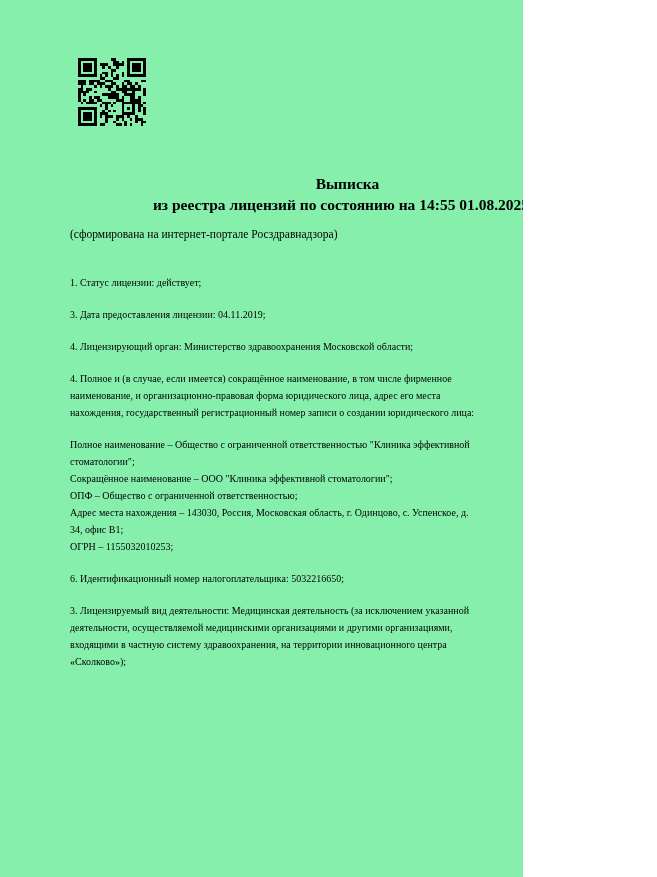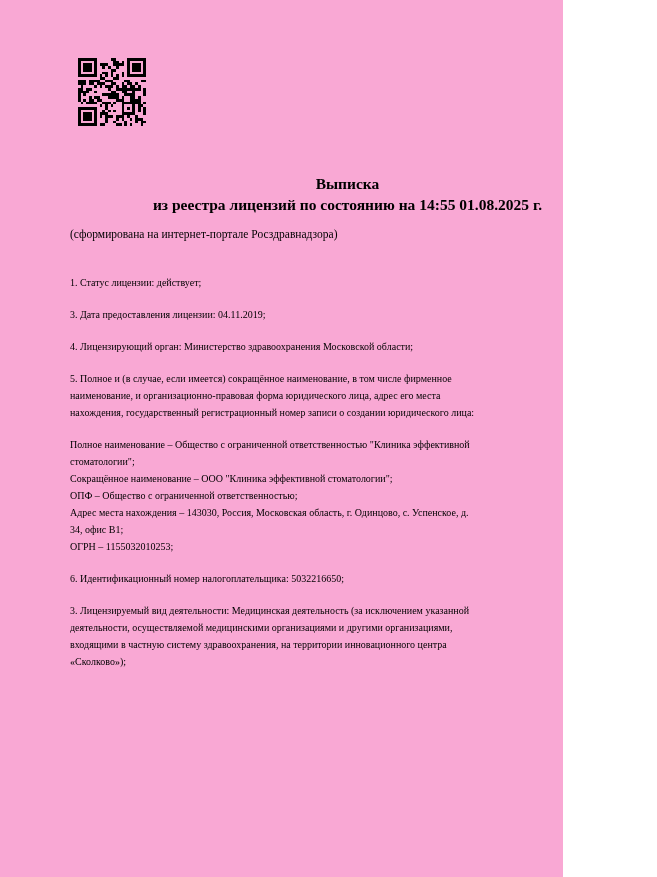--- a/index.html
+++ b/index.html
@@ -3,23 +3,23 @@
 <meta charset="utf-8">
 <title>Выписка из реестра лицензий</title>
 <style>
   html, body {
     margin: 0;
     padding: 0;
     background: #ffffff;
   }
   .page {
     position: relative;
-    width: 563px;
+    width: 523px;
     height: 877px;
-    background: #f9a8d4;
+    background: #86efac;
     color: #000000;
     font-family: "Liberation Serif", "DejaVu Serif", serif;
     overflow: hidden;
   }
   .qr {
     position: absolute;
     left: 78px;
     top: 58px;
     width: 68px;
     height: 68px;
@@ -378,21 +378,21 @@
     <div>Выписка</div>
     <div>из реестра лицензий по состоянию на 14:55 01.08.2025 г.</div>
   </div>
 
   <div class="subtitle">(сформирована на интернет-портале Росздравнадзора)</div>
 
   <div class="body-text">
     <p class="para">1. Статус лицензии: действует;</p>
     <p class="para">3. Дата предоставления лицензии: 04.11.2019;</p>
     <p class="para">4. Лицензирующий орган: Министерство здравоохранения Московской области;</p>
-    <p class="para">5. Полное и (в случае, если имеется) сокращённое наименование, в том числе фирменное
+    <p class="para">4. Полное и (в случае, если имеется) сокращённое наименование, в том числе фирменное
 наименование, и организационно-правовая форма юридического лица, адрес его места
 нахождения, государственный регистрационный номер записи о создании юридического лица:</p>
     <p class="para">Полное наименование – Общество с ограниченной ответственностью "Клиника эффективной
 стоматологии";
 Сокращённое наименование – ООО "Клиника эффективной стоматологии";
 ОПФ – Общество с ограниченной ответственностью;
 Адрес места нахождения – 143030, Россия, Московская область, г. Одинцово, с. Успенское, д.
 34, офис В1;
 ОГРН – 1155032010253;</p>
     <p class="para">6. Идентификационный номер налогоплательщика: 5032216650;</p>

